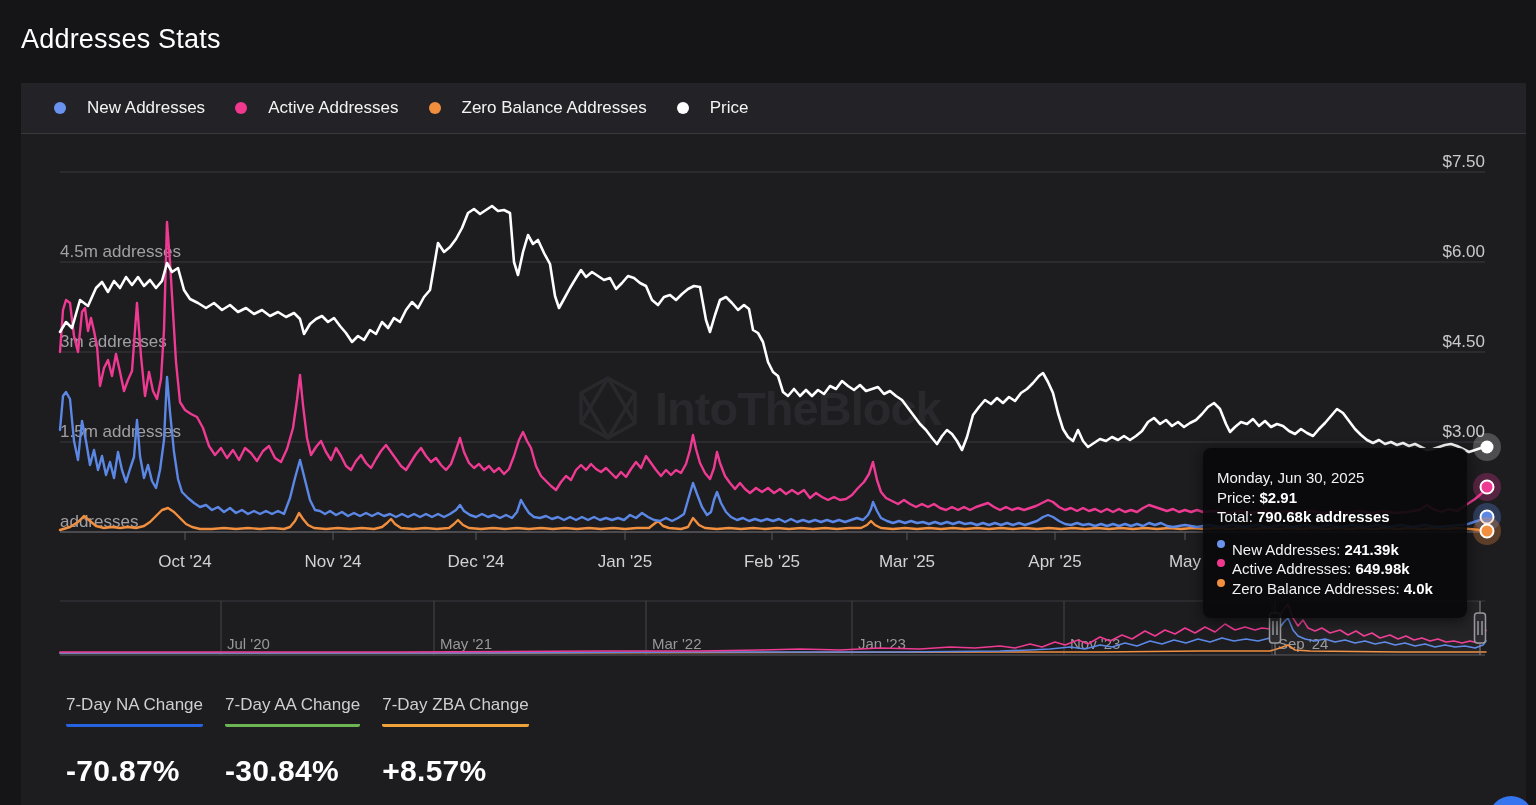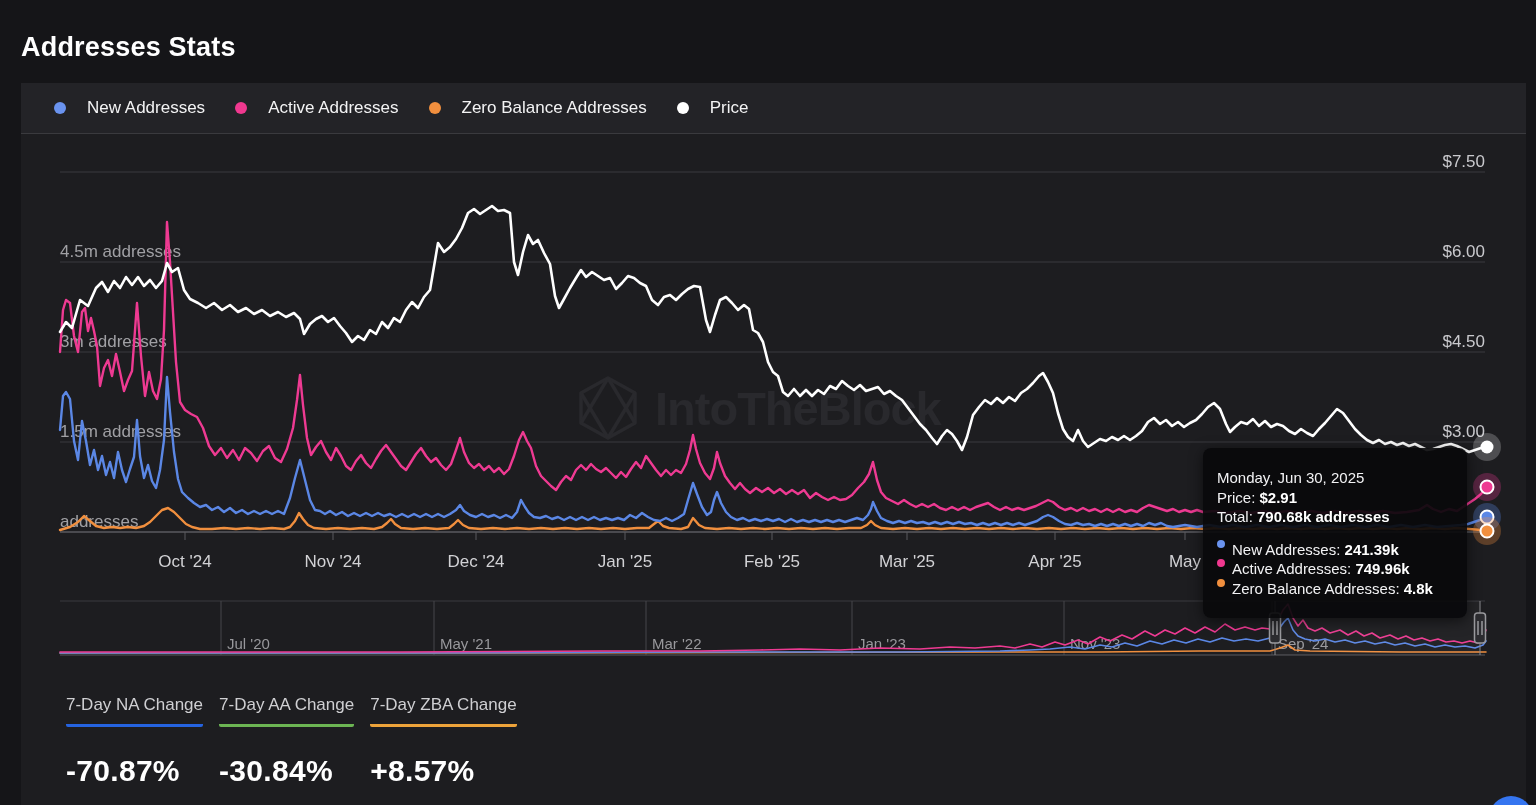--- a/index.html
+++ b/index.html
@@ -1,31 +1,31 @@
 <!DOCTYPE html>
 <html><head>
 <meta charset="utf-8">
 <style>
   html,body{margin:0;padding:0}
   body{width:1536px;height:805px;background:#151518;font-family:"Liberation Sans",sans-serif;color:#fff;overflow:hidden;position:relative}
-  .title{position:absolute;left:21px;top:32px;font-size:27px;font-weight:700;letter-spacing:.2px;color:#fff}
+  .title{position:absolute;left:21px;top:24px;font-size:27px;font-weight:400;letter-spacing:.2px;color:#fff}
   .panel{position:absolute;left:21px;top:83px;width:1505px;height:722px;background:#1d1d20}
   .legend{height:50px;background:#232327;border-bottom:1px solid #3a3a3e;display:flex;align-items:center;padding-left:33px;gap:30px}
   .legend-item{display:flex;align-items:center;gap:21px;font-size:17px;color:#f3f3f4;cursor:pointer}
   .dot{width:12px;height:12px;border-radius:50%;flex:0 0 auto}
   .chart-area{position:absolute;left:0;top:50px;width:1505px;height:530px}
   #chart-svg{position:absolute;left:0;top:0;z-index:2}
   svg text{font-family:"Liberation Sans",sans-serif}
   .watermark{position:absolute;left:556px;top:243px;display:flex;align-items:center;gap:16px;color:#29292d;font-size:47px;font-weight:700;letter-spacing:-1px;z-index:1;user-select:none}
   .tooltip{position:absolute;left:1182px;top:365px;width:236px;background:rgba(9,9,11,.92);border-radius:8px;padding:20px 14px;font-size:15px;line-height:19.5px;color:#f2f2f4;z-index:5;box-shadow:0 3px 14px rgba(0,0,0,.55)}
   .tooltip b{color:#fff}
   .tt-row{display:flex;align-items:flex-start;gap:7px;white-space:nowrap}
   .tt-dot{width:8px;height:8px;border-radius:50%;flex:0 0 auto}
   .tt-gap{height:13px}
-  .stats{position:absolute;left:45px;top:612px;display:flex;gap:16px}
+  .stats{position:absolute;left:45px;top:612px;display:flex;gap:22px}
   .stat .lbl{font-size:17px;color:#cfcfd2;padding-bottom:9px;border-bottom:3px solid #888;border-radius:0 0 2px 2px;cursor:pointer}
   .stat .val{font-size:30px;font-weight:700;margin-top:27px;letter-spacing:.3px;color:#fff}
   .fab{position:absolute;left:1489px;top:796px;width:44px;height:44px;border-radius:50%;background:#3575f0;z-index:9}
 </style>
 </head>
 <body>
 
 <div class="title">Addresses Stats</div>
 
 <div class="panel">
@@ -137,25 +137,25 @@
     <div class="tt-date">Monday, Jun 30, 2025</div>
     <div><span>Price:</span> <b>$2.91</b></div>
     <div><span>Total:</span> <b>790.68k addresses</b></div>
     <div class="tt-gap"></div>
     <div class="tt-row">
       <span class="tt-dot" style="background: rgb(106, 147, 239);"></span>
       <span><span>New Addresses:</span> <b>241.39k</b></span>
     </div>
     <div class="tt-row">
       <span class="tt-dot" style="background: rgb(240, 56, 143);"></span>
-      <span><span>Active Addresses:</span> <b>749.96k</b></span>
+      <span><span>Active Addresses:</span> <b>649.98k</b></span>
     </div>
     <div class="tt-row">
       <span class="tt-dot" style="background: rgb(241, 143, 62);"></span>
-      <span><span>Zero Balance Addresses:</span> <b>4.8k</b></span>
+      <span><span>Zero Balance Addresses:</span> <b>4.0k</b></span>
     </div>
   </div>
 
   <div class="stats">
     <div class="stat">
       <div class="lbl" style="border-bottom-color: rgb(37, 99, 224);">7-Day NA Change</div>
       <div class="val">-70.87%</div>
     </div>
     <div class="stat">
       <div class="lbl" style="border-bottom-color: rgb(108, 181, 83); text-align: center;">7-Day AA Change</div>

